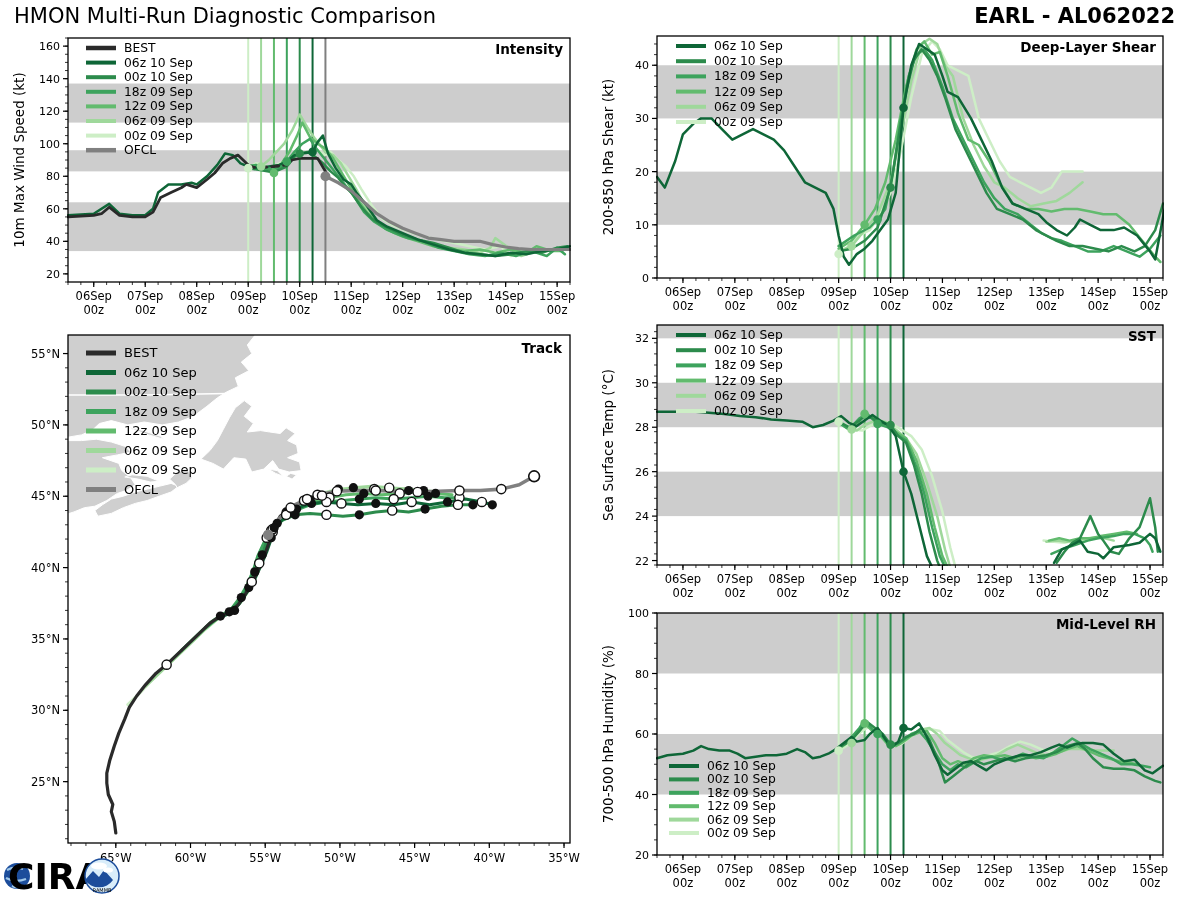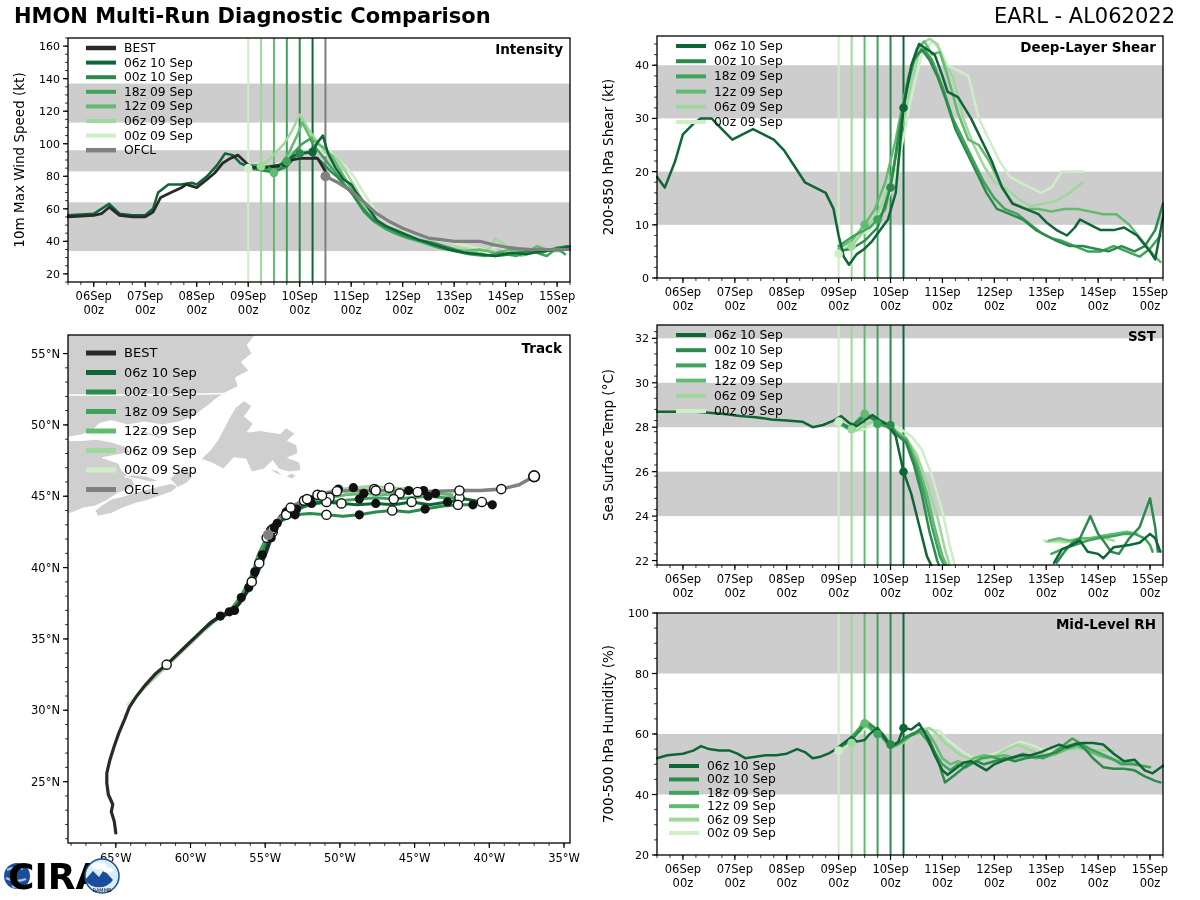--- a/index.html
+++ b/index.html
@@ -1,19 +1,19 @@
 <!DOCTYPE html>
 <html><head>
 <meta charset="utf-8">
 <style>
   html,body{margin:0;padding:0;background:#fff;width:1200px;height:900px;overflow:hidden;
     font-family:"DejaVu Sans","Liberation Sans",sans-serif;}
   #page{position:relative;width:1200px;height:900px;background:#fff;}
-  #main-title{position:absolute;left:14px;top:4px;font-size:21px;font-weight:bold;color:#000;}
-  #storm-id{position:absolute;right:25px;top:4px;font-size:21px;font-weight:normal;color:#000;}
+  #main-title{position:absolute;left:14px;top:4px;font-size:21px;font-weight:normal;color:#000;}
+  #storm-id{position:absolute;right:25px;top:4px;font-size:21px;font-weight:bold;color:#000;}
   #canvas{position:absolute;left:0;top:0;}
   #logo{position:absolute;left:2px;top:852px;}
   svg text{font-family:"DejaVu Sans","Liberation Sans",sans-serif;fill:#000;}
 </style>
 </head>
 <body>
 <div id="page">
 
 <div id="main-title">HMON Multi-Run Diagnostic Comparison</div>
 <div id="storm-id">EARL - AL062022</div>

